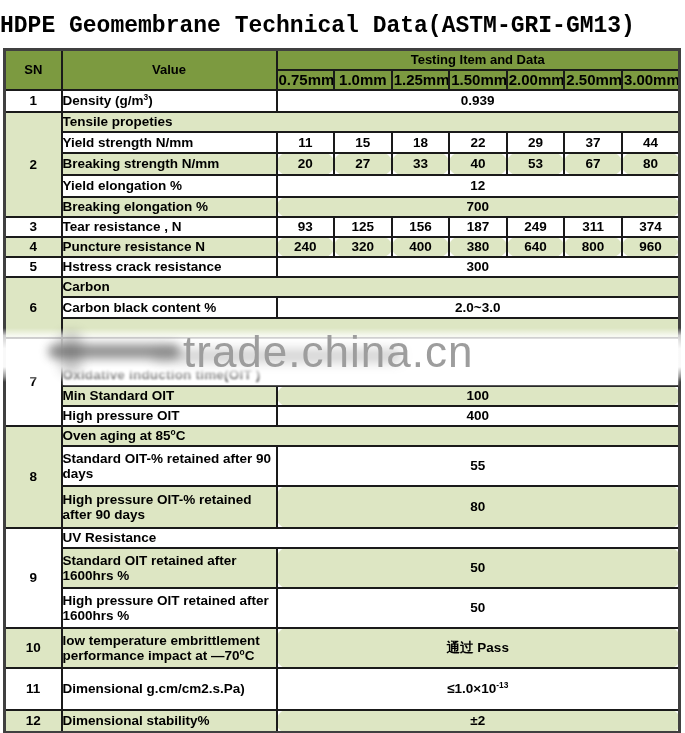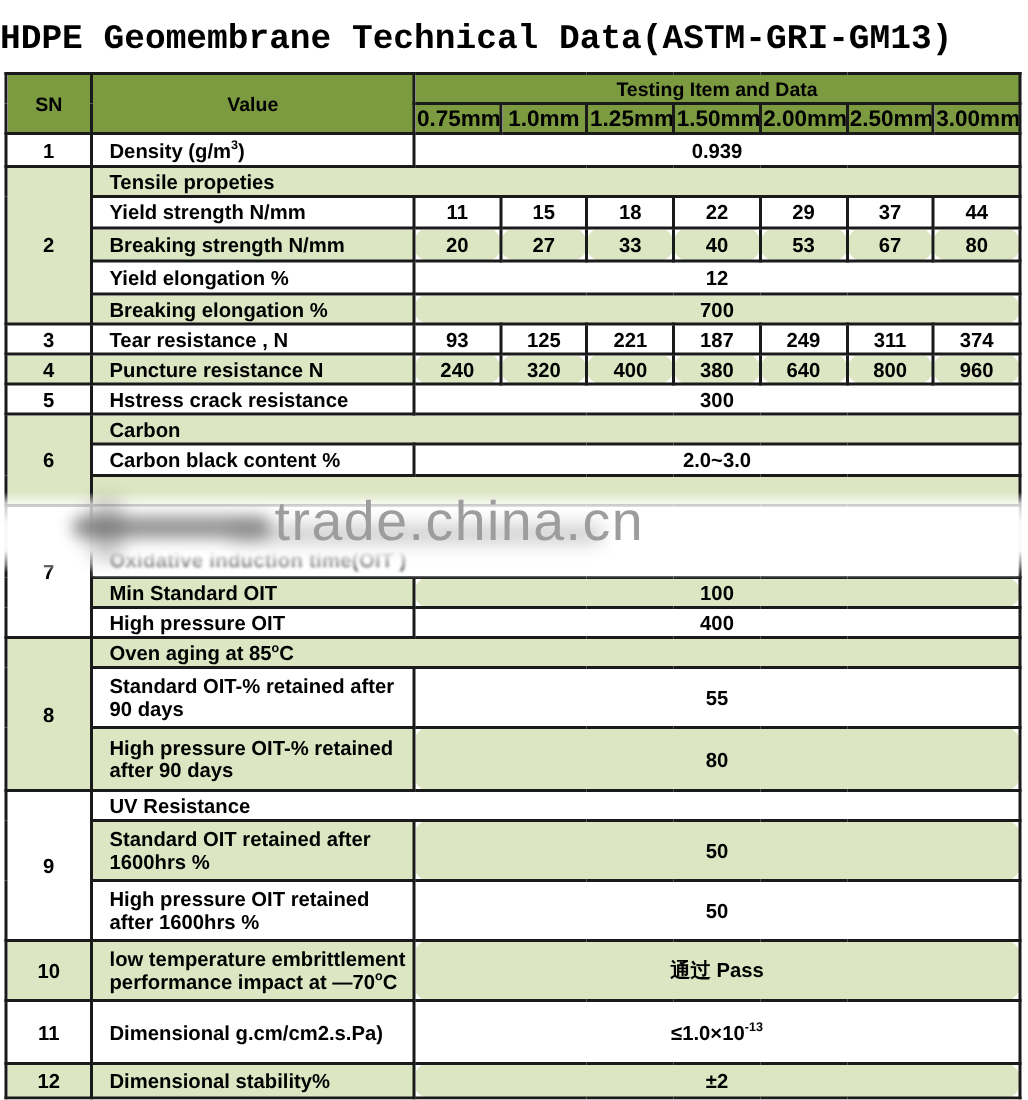--- a/index.html
+++ b/index.html
@@ -8,35 +8,35 @@
     width:685px; height:733px; background:#ffffff; position:relative;
     font-family:"Liberation Sans", sans-serif; color:#000; overflow:hidden;
   }
   .page-title {
     height:48px; line-height:52px; 
     font-family:"Liberation Mono", monospace; font-weight:bold;
     font-size:23px; letter-spacing:0px; white-space:nowrap;
   }
   table.spec {
     margin-left:3px; width:678px; border-collapse:collapse;
-    table-layout:fixed; border:1px solid #404040;
+    table-layout:fixed; border:3px solid #404040;
   }
   col.c-sn { width:57px; }
   col.c-val { width:215px; }
   td {
     border:2px solid var(--bd); padding:0 4px;
     font-weight:bold; font-size:13.5px; vertical-align:middle;
     overflow:hidden;
   }
   td.hdr {
     background:var(--hdr); text-align:center; font-size:13px;
   }
   td.size-h { background:var(--hdr); text-align:center; font-size:15px; padding:0 1px; }
   td.sn  { text-align:center; }
-  td.lbl { text-align:left; padding-left:11px; }
+  td.lbl { text-align:left; padding-left:0; }
   td.num { text-align:center;border-radius:10px; }
   .g { background:var(--grn); }
   .w { background:#ffffff; }
   sup { font-size:0.62em; vertical-align:super; line-height:0; }
   td.oit {
     vertical-align:bottom; padding-bottom:3px;
     filter:blur(0.9px); opacity:0.82; letter-spacing:0.2px;
   }
   
   .wm {
@@ -45,21 +45,21 @@
     background:linear-gradient(180deg,
       rgba(255,255,255,0) 0%,
       rgba(255,255,255,0.75) 14%,
       rgba(255,255,255,0.97) 38%,
       rgba(255,255,255,0.97) 72%,
       rgba(255,255,255,0.45) 90%,
       rgba(255,255,255,0) 100%);
   }
   .wm-text {
     position:absolute; left:181px; top:-1px;
-    font-size:37px; font-weight:normal; letter-spacing:1px;
+    font-size:44px; font-weight:normal; letter-spacing:1px;
     color:var(--wmc); font-family:"Liberation Sans", sans-serif;
   }
   .wm-smudge { position:absolute; border-radius:8px; }
   .s1 { left:46px;  top:16px; width:132px; height:15px; background:#3f3f3f; opacity:0.55; filter:blur(5px); }
   .s2 { left:150px; top:22px; width:250px; height:12px; background:#6f6f6f; opacity:0.35; filter:blur(6px); }
   .s3 { left:58px;  top:4px;  width:22px;  height:42px; background:#555555; opacity:0.30; filter:blur(6px); }
 </style>
 </head>
 <body>
 
@@ -127,21 +127,21 @@
       </tr>
       <tr style="height: 20px;">
         <td class="lbl g"><span>Breaking elongation %</span></td>
         <td class="num g" colspan="7"><span>700</span></td>
       </tr>
       <tr style="height: 20px;">
         <td class="sn w" rowspan="1">3</td>
         <td class="lbl w"><span>Tear resistance , N</span></td>
         <td class="num w">93</td>
         <td class="num w">125</td>
-        <td class="num w">221</td>
+        <td class="num w">156</td>
         <td class="num w">187</td>
         <td class="num w">249</td>
         <td class="num w">311</td>
         <td class="num w">374</td>
       </tr>
       <tr style="height: 20px;">
         <td class="sn g" rowspan="1">4</td>
         <td class="lbl g"><span>Puncture resistance N</span></td>
         <td class="num g">240</td>
         <td class="num g">320</td>

